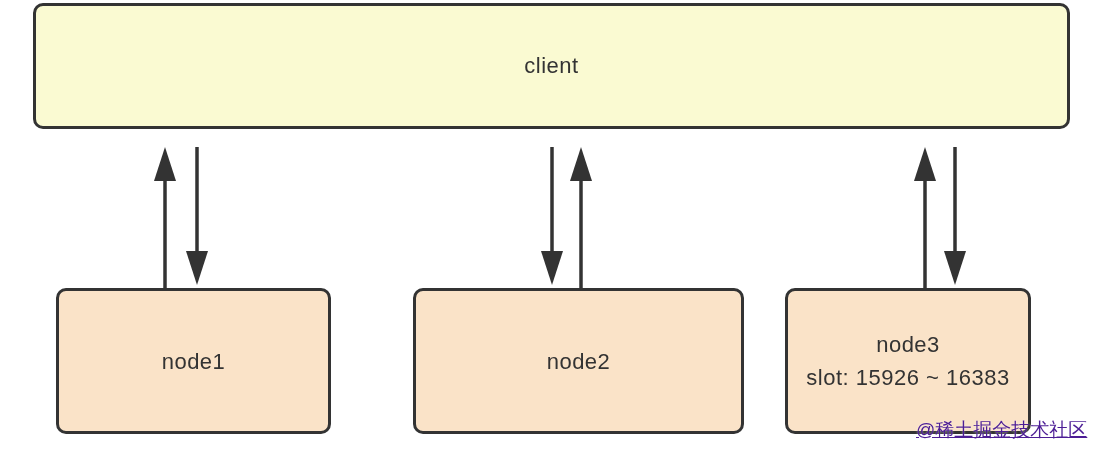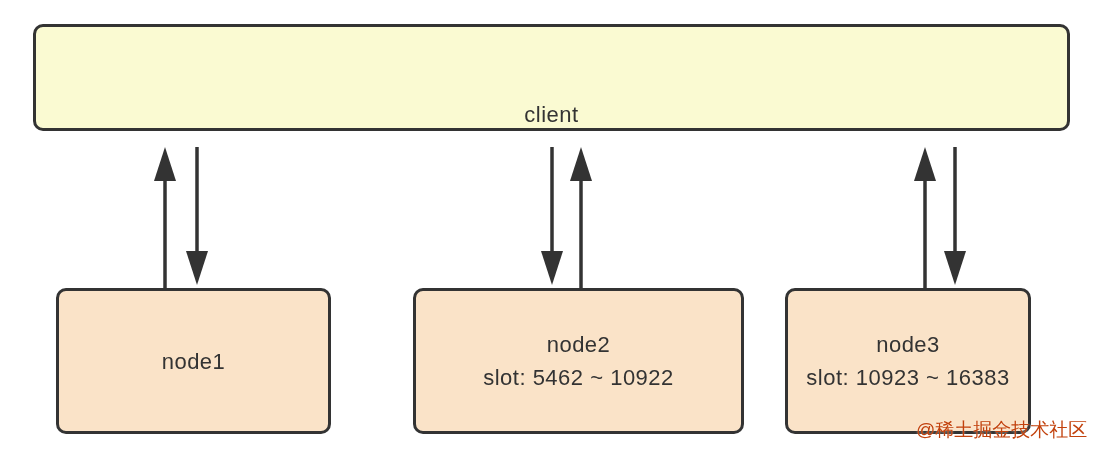--- a/index.html
+++ b/index.html
@@ -23,25 +23,24 @@
     display: flex;
     flex-direction: column;
     align-items: center;
     justify-content: center;
     color: var(--text, #333333);
     font-size: 22px;
     letter-spacing: 0.5px;
   }
   .client-box {
     left: 33px;
-    top: 24px;
+    top: 3px;
     width: 1037px;
-    height: 107px;
+    height: 126px;
     background: var(--client-fill, #FAFAD2);
-    justify-content: flex-end;
   }
   .node-box {
     top: 288px;
     height: 146px;
     background: var(--node-fill, #FAE3C8);
     line-height: 33px;
   }
   .node-box.n1 { left: 30px;  width: 275px; margin-left: 26px; }
   .node-box.n2 { left: 413px; width: 331px; }
   .node-box.n3 { left: 785px; width: 246px; }
@@ -57,23 +56,24 @@
   }
   .arrows polygon {
     fill: var(--arrow, #333333);
   }
   .watermark {
     position: absolute;
     left: 916px;
     top: 417px;
     width: 170px;
     font-size: 19px;
-    color: #c2410c;
+    color: #4c1d95;
     white-space: nowrap;
     text-shadow: 0 0 2px rgba(255,255,255,0.6);
+    text-decoration: underline;
   }
 </style>
 </head>
 <body>
 
 <div class="canvas">
 
   <div class="box client-box">
     <span>client</span>
   </div>
@@ -107,23 +107,22 @@
       <polygon points="955,285 944,251 966,251"></polygon>
     </g>
   </svg>
 
   <div class="box node-box n1">
     <div>node1</div>
   </div>
 
   <div class="box node-box n2">
     <div>node2</div>
-    <div>slot: 5462 ~ 10922</div>
   </div>
 
   <div class="box node-box n3">
     <div>node3</div>
-    <div>slot: 10923 ~ 16383</div>
+    <div>slot: 15926 ~ 16383</div>
   </div>
 
   <div class="watermark">@稀土掘金技术社区</div>
 
 </div>
 
 </body></html>

